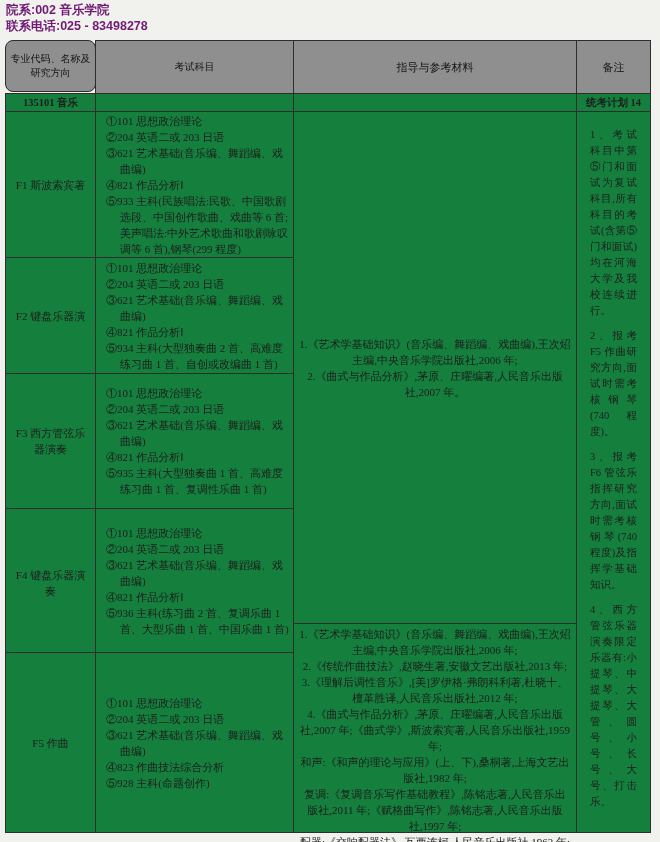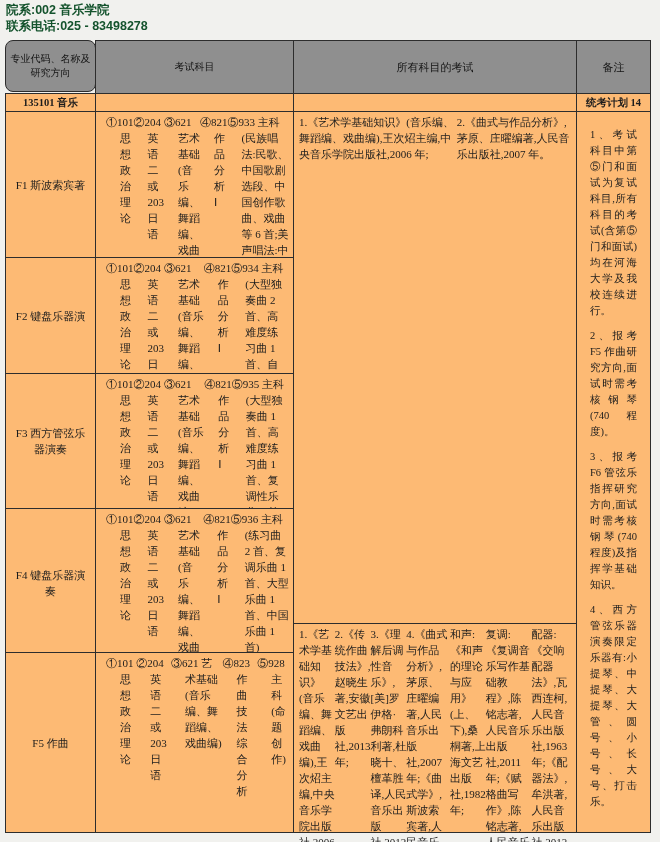--- a/index.html
+++ b/index.html
@@ -8,61 +8,61 @@
     background:#f1f1ee;
     font-family:"Liberation Serif", serif;
     color:#1c1c1c;
     position:relative;
     overflow:hidden;
   }
   .doc-header{
     position:absolute;left:6px;top:2px;
     font-family:"Liberation Sans", sans-serif;
     font-weight:bold;font-size:12.5px;line-height:16px;
-    color:#14532d;
+    color:#701a75;
   }
   .tbl{
     position:absolute;left:5px;top:40px;width:646px;height:793px;
   }
   .cell{
     position:absolute;box-sizing:border-box;
     border:1px solid #2d2d2d;
-    background:#fdba74;
+    background:#15803d;
     font-size:11px;line-height:16px;
   }
   .hdr{
     background:#8f8f8f;color:#141414;
     display:flex;align-items:center;justify-content:center;
     text-align:center;font-size:10px;line-height:14px;
     padding:0 4px;
   }
   .center{display:flex;align-items:center;justify-content:center;text-align:center;}
   .name-cell{display:flex;flex-direction:column;align-items:center;justify-content:center;text-align:center;padding:0 2px;}
   .name-cell span{display:block;}
-  .subjects{display:flex;justify-content:center;padding:2px 4px 2px 10px;}
+  .subjects{display:flex;flex-direction:column;justify-content:center;padding:2px 4px 2px 10px;}
   .subject-line{padding-left:14px;text-indent:-14px;}
-  .refs{display:flex;flex-direction:row;justify-content:center;padding:2px 5px;}
+  .refs{display:flex;flex-direction:column;justify-content:center;padding:2px 5px;text-align:center;}
   .refs p{margin:0;}
   .remarks{padding:6px 4px 2px 4px;font-size:10.5px;line-height:16px;}
   .remarks p{margin:9px;text-align:justify;text-justify:inter-ideograph;}
   .summary{font-weight:600;font-size:10.5px;}
 </style>
 </head>
 <body>
 
 <div class="doc-header">
   <div>院系:002 音乐学院</div>
   <div>联系电话:025 - 83498278</div>
 </div>
 
 <div class="tbl">
 
   <div class="cell hdr" style="left:0;top:0;width:91px;height:52px;border-radius:8px;">专业代码、名称及研究方向</div>
   <div class="cell hdr" style="left:90px;top:0;width:199px;height:54px;font-size:10px;">考试科目</div>
-  <div class="cell hdr" style="left:288px;top:0;width:284px;height:54px;font-size:11px;">所有科目的考试</div>
+  <div class="cell hdr" style="left:288px;top:0;width:284px;height:54px;font-size:11px;">指导与参考材料</div>
   <div class="cell hdr" style="left:571px;top:0;width:75px;height:54px;font-size:11px;">备注</div>
 
   <div class="cell center summary" style="left:0;top:53px;width:91px;height:19px;">135101 音乐</div>
   <div class="cell" style="left:90px;top:53px;width:199px;height:19px;"></div>
   <div class="cell" style="left:288px;top:53px;width:284px;height:19px;"></div>
   <div class="cell center summary" style="left:571px;top:53px;width:75px;height:19px;">统考计划 14</div>
 
   <div class="cell name-cell" style="left:0;top:71px;width:91px;height:147px;">
     <span>F1 斯波索宾著</span>
     <span></span>

